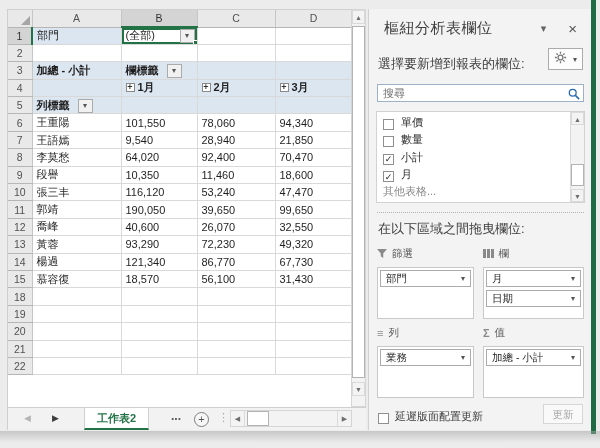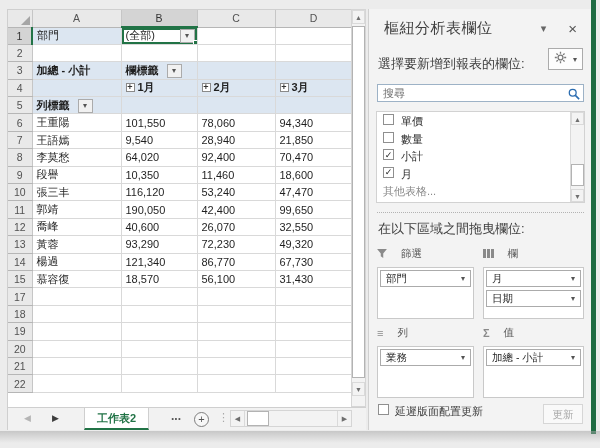--- a/index.html
+++ b/index.html
@@ -56,41 +56,41 @@
   .pane-close{color:#555;font-size:15px;line-height:14px}
   .pane-sub{display:flex;align-items:flex-start;margin:0 2px 6px}
   .pane-subtext{flex:1;font-size:13px;color:#3f3f3f;padding-top:7px}
   .gearbtn{display:flex;align-items:center;height:22px;padding:0 5px;background:#fdfdfd;border:1px solid #ababab}
   .gearbtn .caret{margin-left:6px;font-size:8px;color:#555}
   .searchbox{position:relative;margin:4px 1px 9px}
   .searchbox input{width:100%;height:18px;border:1px solid #9db2c6;background:#fff;font-size:11px;color:#333;padding:0 20px 0 5px;outline:none;font-family:inherit}
   .searchbox input::placeholder{color:#6e6e6e}
   .search-ic{position:absolute;right:4px;top:3px}
   .fieldlist{position:relative;height:92px;background:#fff;border:1px solid #d2d2d2;margin-bottom:9px}
-  .fielditem{display:flex;align-items:flex-start;height:15.5px;padding-left:6px;font-size:11px;color:#2a2a2a;margin-top:2px}
+  .fielditem{display:flex;align-items:flex-end;height:15.5px;padding-left:6px;font-size:11px;color:#2a2a2a;margin-top:2px}
   .cb{width:11px;height:11px;border:1px solid #8f8f8f;background:#fff;display:inline-flex;align-items:center;justify-content:center;font-size:9px;color:#222;margin-right:7px;flex:none}
   .moretables{position:absolute;left:6px;bottom:3px;font-size:11px;color:#8a8a8a}
   .listscroll{position:absolute;right:0;top:0;bottom:0;width:14px;background:#f3f3f3;border-left:1px solid #dadada}
   .listscroll .arr{position:absolute;left:0;width:13px;height:13px;font-size:7px;color:#6f6f6f;text-align:center;line-height:13px;background:#f3f3f3;border:1px solid #dadada}
   .listscroll .up{top:0}
   .listscroll .down{bottom:0}
   .listscroll .thumb{position:absolute;left:0;top:52px;width:13px;height:22px;background:#fff;border:1px solid #b3b3b3}
   .divider{border-top:1px dotted #b3b3b3;margin:0 1px 7px}
   .hint{font-size:13px;color:#3f3f3f;margin:0 2px 9px}
   .areas{display:grid;grid-template-columns:97px 1fr;column-gap:9px;row-gap:7px;margin:0 1px}
-  .arealabel{display:flex;align-items:center;height:13px;font-size:10.5px;color:#595959;gap:14px}
+  .arealabel{display:flex;align-items:center;height:13px;font-size:10.5px;color:#595959;gap:5px}
   .areabox{height:52px;background:#fff;border:1px solid #c9c9c9;padding:2px}
   .chip{display:flex;align-items:center;height:17px;border:1px solid #ababab;background:#fff;font-size:10.5px;color:#2a2a2a;padding:0 5px;margin-bottom:3px}
   .chip span:first-child{flex:1;white-space:nowrap;overflow:hidden}
   .chipcaret{font-size:8px;color:#555}
   .colsicon{display:inline-flex;gap:1.5px}
   .colsicon i{width:2.5px;height:9px;background:#8a8a8a}
   .rowsicon{font-size:11px;color:#8a8a8a;line-height:10px}
   .sigmaicon{font-size:11px;color:#8a8a8a;font-weight:700}
-  .pane-foot{margin-top:auto;display:flex;align-items:flex-start;padding:0 2px}
+  .pane-foot{margin-top:auto;display:flex;align-items:flex-end;padding:0 2px}
   .pane-foot .cb{margin-right:6px}
   .deferlabel{flex:1;font-size:11px;color:#3f3f3f}
   .updatebtn{width:40px;height:20px;background:#f9f9f9;border:1px solid #d6d6d6;color:#ababab;font-size:10.5px;text-align:center;line-height:18px}
 
   
   .green-edge{position:absolute;left:591px;top:0;width:5px;height:434px;background:#1f6b43}
   .bottom-shadow{position:absolute;left:0;top:431px;width:600px;height:12px;background:linear-gradient(#a9a9a9,rgba(170,170,170,0));opacity:.55}
 </style>
 </head>
 <body>
@@ -185,21 +185,21 @@
             <td class="rn">10</td>
             <td class="cell"><span>張三丰</span></td>
             <td class="cell num"><span>116,120</span></td>
             <td class="cell num"><span>53,240</span></td>
             <td class="cell num"><span>47,470</span></td>
           </tr>
           <tr>
             <td class="rn">11</td>
             <td class="cell"><span>郭靖</span></td>
             <td class="cell num"><span>190,050</span></td>
-            <td class="cell num"><span>42,400</span></td>
+            <td class="cell num"><span>39,650</span></td>
             <td class="cell num"><span>99,650</span></td>
           </tr>
           <tr>
             <td class="rn">12</td>
             <td class="cell"><span>喬峰</span></td>
             <td class="cell num"><span>40,600</span></td>
             <td class="cell num"><span>26,070</span></td>
             <td class="cell num"><span>32,550</span></td>
           </tr>
           <tr>
@@ -215,27 +215,20 @@
             <td class="cell num"><span>121,340</span></td>
             <td class="cell num"><span>86,770</span></td>
             <td class="cell num"><span>67,730</span></td>
           </tr>
           <tr>
             <td class="rn">15</td>
             <td class="cell"><span>慕容復</span></td>
             <td class="cell num"><span>18,570</span></td>
             <td class="cell num"><span>56,100</span></td>
             <td class="cell num"><span>31,430</span></td>
-          </tr>
-          <tr>
-            <td class="rn">17</td>
-            <td class="cell"></td>
-            <td class="cell"></td>
-            <td class="cell"></td>
-            <td class="cell"></td>
           </tr>
           <tr>
             <td class="rn">18</td>
             <td class="cell"></td>
             <td class="cell"></td>
             <td class="cell"></td>
             <td class="cell"></td>
           </tr>
           <tr>
             <td class="rn">19</td>

